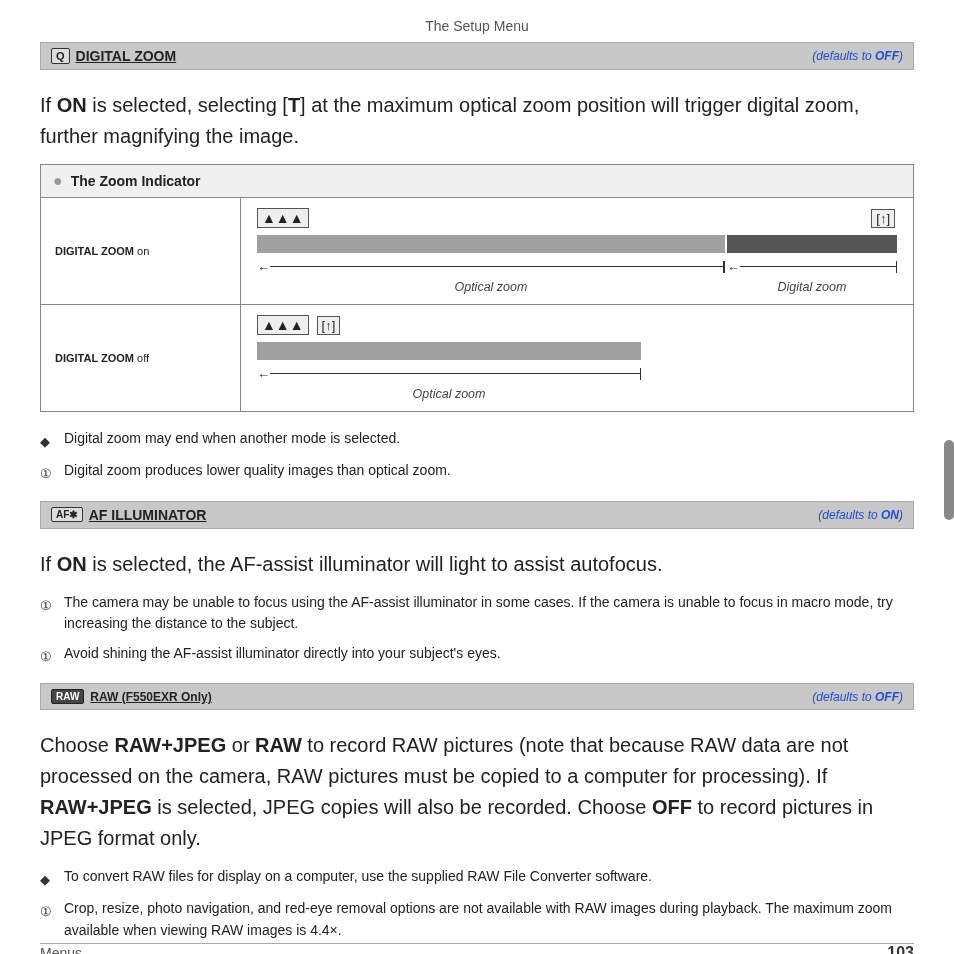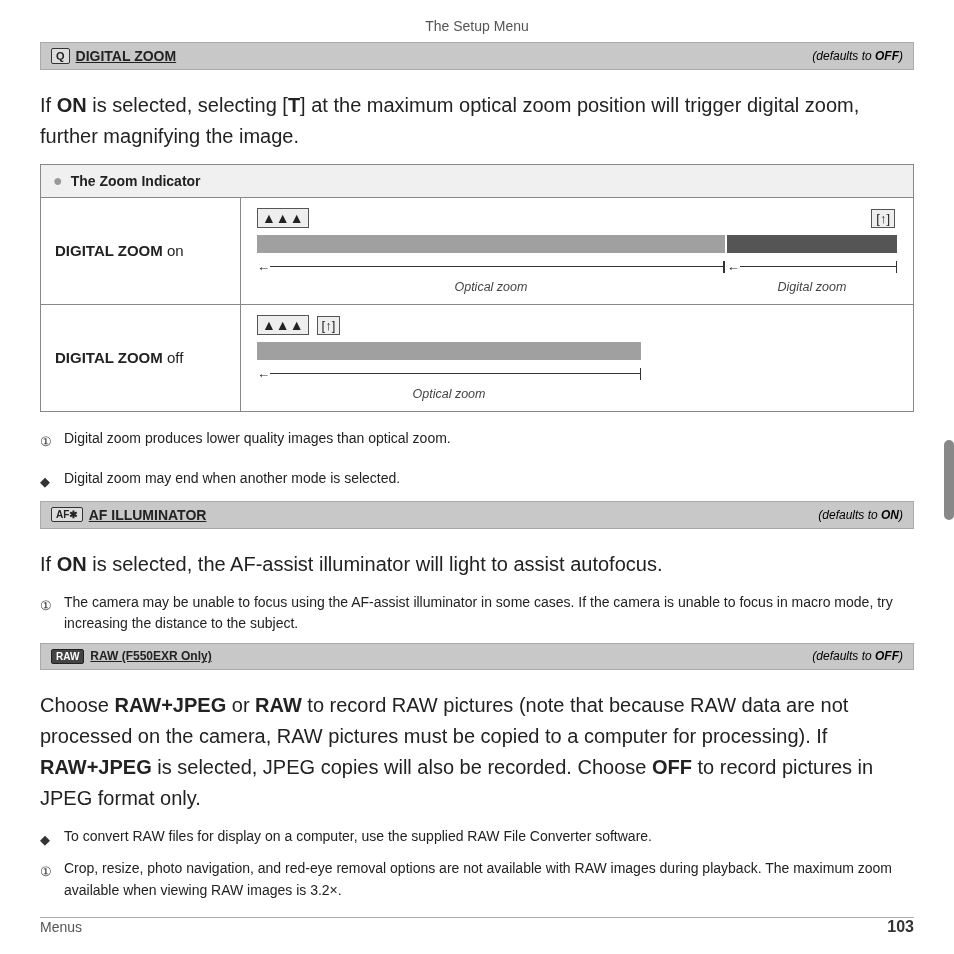--- a/index.html
+++ b/index.html
@@ -48,21 +48,21 @@
       border: 1.5px solid #333;
       padding: 1px 4px;
       font-size: 11px;
       font-weight: bold;
       background: #ddd;
       border-radius: 2px;
     }
 
     .section-bar .defaults {
       font-size: 12px;
-      color: #000000;
+      color: #1d4ed8;
       font-style: italic;
     }
 
     .body-text {
       margin-bottom: 12px;
       line-height: 1.55;
       font-size: 20px;
       margin-top: 20px;
     }
 
@@ -98,21 +98,21 @@
     .zoom-row:last-child {
       border-bottom: none;
     }
 
     .zoom-label {
       width: 200px;
       min-width: 200px;
       padding: 12px 14px;
       display: flex;
       align-items: center;
-      font-size: 15px;
+      font-size: 11px;
       border-right: 1.5px solid #888;
       line-height: 1.3;
     }
 
     .zoom-diagram {
       flex: 1;
       padding: 10px 16px 10px 16px;
       display: flex;
       flex-direction: column;
       justify-content: center;
@@ -282,47 +282,51 @@
           <span style="width:1.5px; height:12px; background:#333; display:inline-block;"></span>
         </div>
 
         <div style="display:flex; font-style:italic; font-size:12.5px; color:#444; width:60%;">
           <div style="flex:1; text-align:center;">Optical zoom</div>
         </div>
       </div>
     </div>
   </div>
 
+  <div class="note">
+    <span class="note-icon diamond-bullet"></span>
+    <span>Digital zoom may end when another mode is selected.</span>
+  </div>
   <div class="note" style="margin-bottom:16px;">
     <span class="note-icon circle-bullet"></span>
     <span>Digital zoom produces lower quality images than optical zoom.</span>
-  </div>
-  <div class="note">
-    <span class="note-icon diamond-bullet"></span>
-    <span>Digital zoom may end when another mode is selected.</span>
   </div>
 
   <div class="section-bar">
     <div class="section-title">
       <span class="icon-box" style="font-size:10px;">AF✱</span>
       <span style="font-weight:bold;font-size:14px;text-decoration:underline;">AF ILLUMINATOR</span>
     </div>
     <div class="defaults">
       <span>(defaults to </span><b>ON</b><span>)</span>
     </div>
   </div>
 
   <p class="body-text">
     If <b>ON</b> is selected, the AF-assist illuminator will light to assist autofocus.
   </p>
 
   <div class="note">
     <span class="note-icon circle-bullet"></span>
     <span>The camera may be unable to focus using the AF-assist illuminator in some cases.  If the camera is unable to focus in macro mode, try increasing the distance to the subject.</span>
   </div>
+  <div class="note" style="margin-bottom:16px;">
+    <span class="note-icon circle-bullet"></span>
+    <span>Avoid shining the AF-assist illuminator directly into your subject's eyes.</span>
+  </div>
 
   <div class="section-bar">
     <div class="section-title">
       <span class="icon-box" style="font-size:10px; background:#444; color:#fff; border-color:#222;">RAW</span>
       <span style="font-weight:bold;font-size:12px;text-decoration:underline;">RAW (F550EXR Only)</span>
     </div>
     <div class="defaults">
       <span>(defaults to </span><b>OFF</b><span>)</span>
     </div>
   </div>
@@ -330,21 +334,21 @@
   <p class="body-text">
     Choose <b>RAW+JPEG</b> or <b>RAW</b> to record RAW pictures (note that because RAW data are not processed on the camera, RAW pictures must be copied to a computer for processing).  If <b>RAW+JPEG</b> is selected, JPEG copies will also be recorded.  Choose <b>OFF</b> to record pictures in JPEG format only.
   </p>
 
   <div class="note">
     <span class="note-icon diamond-bullet"></span>
     <span>To convert RAW files for display on a computer, use the supplied RAW File Converter software.</span>
   </div>
   <div class="note">
     <span class="note-icon circle-bullet"></span>
-    <span>Crop, resize, photo navigation, and red-eye removal options are not available with RAW images during playback.  The maximum zoom available when viewing RAW images is 3.2×.</span>
+    <span>Crop, resize, photo navigation, and red-eye removal options are not available with RAW images during playback.  The maximum zoom available when viewing RAW images is 4.4×.</span>
   </div>
 
 </div>
 
 <div class="scrollbar"></div>
 
 <div class="page-footer">
   <span>Menus</span>
   <span class="page-num">103</span>
 </div>

